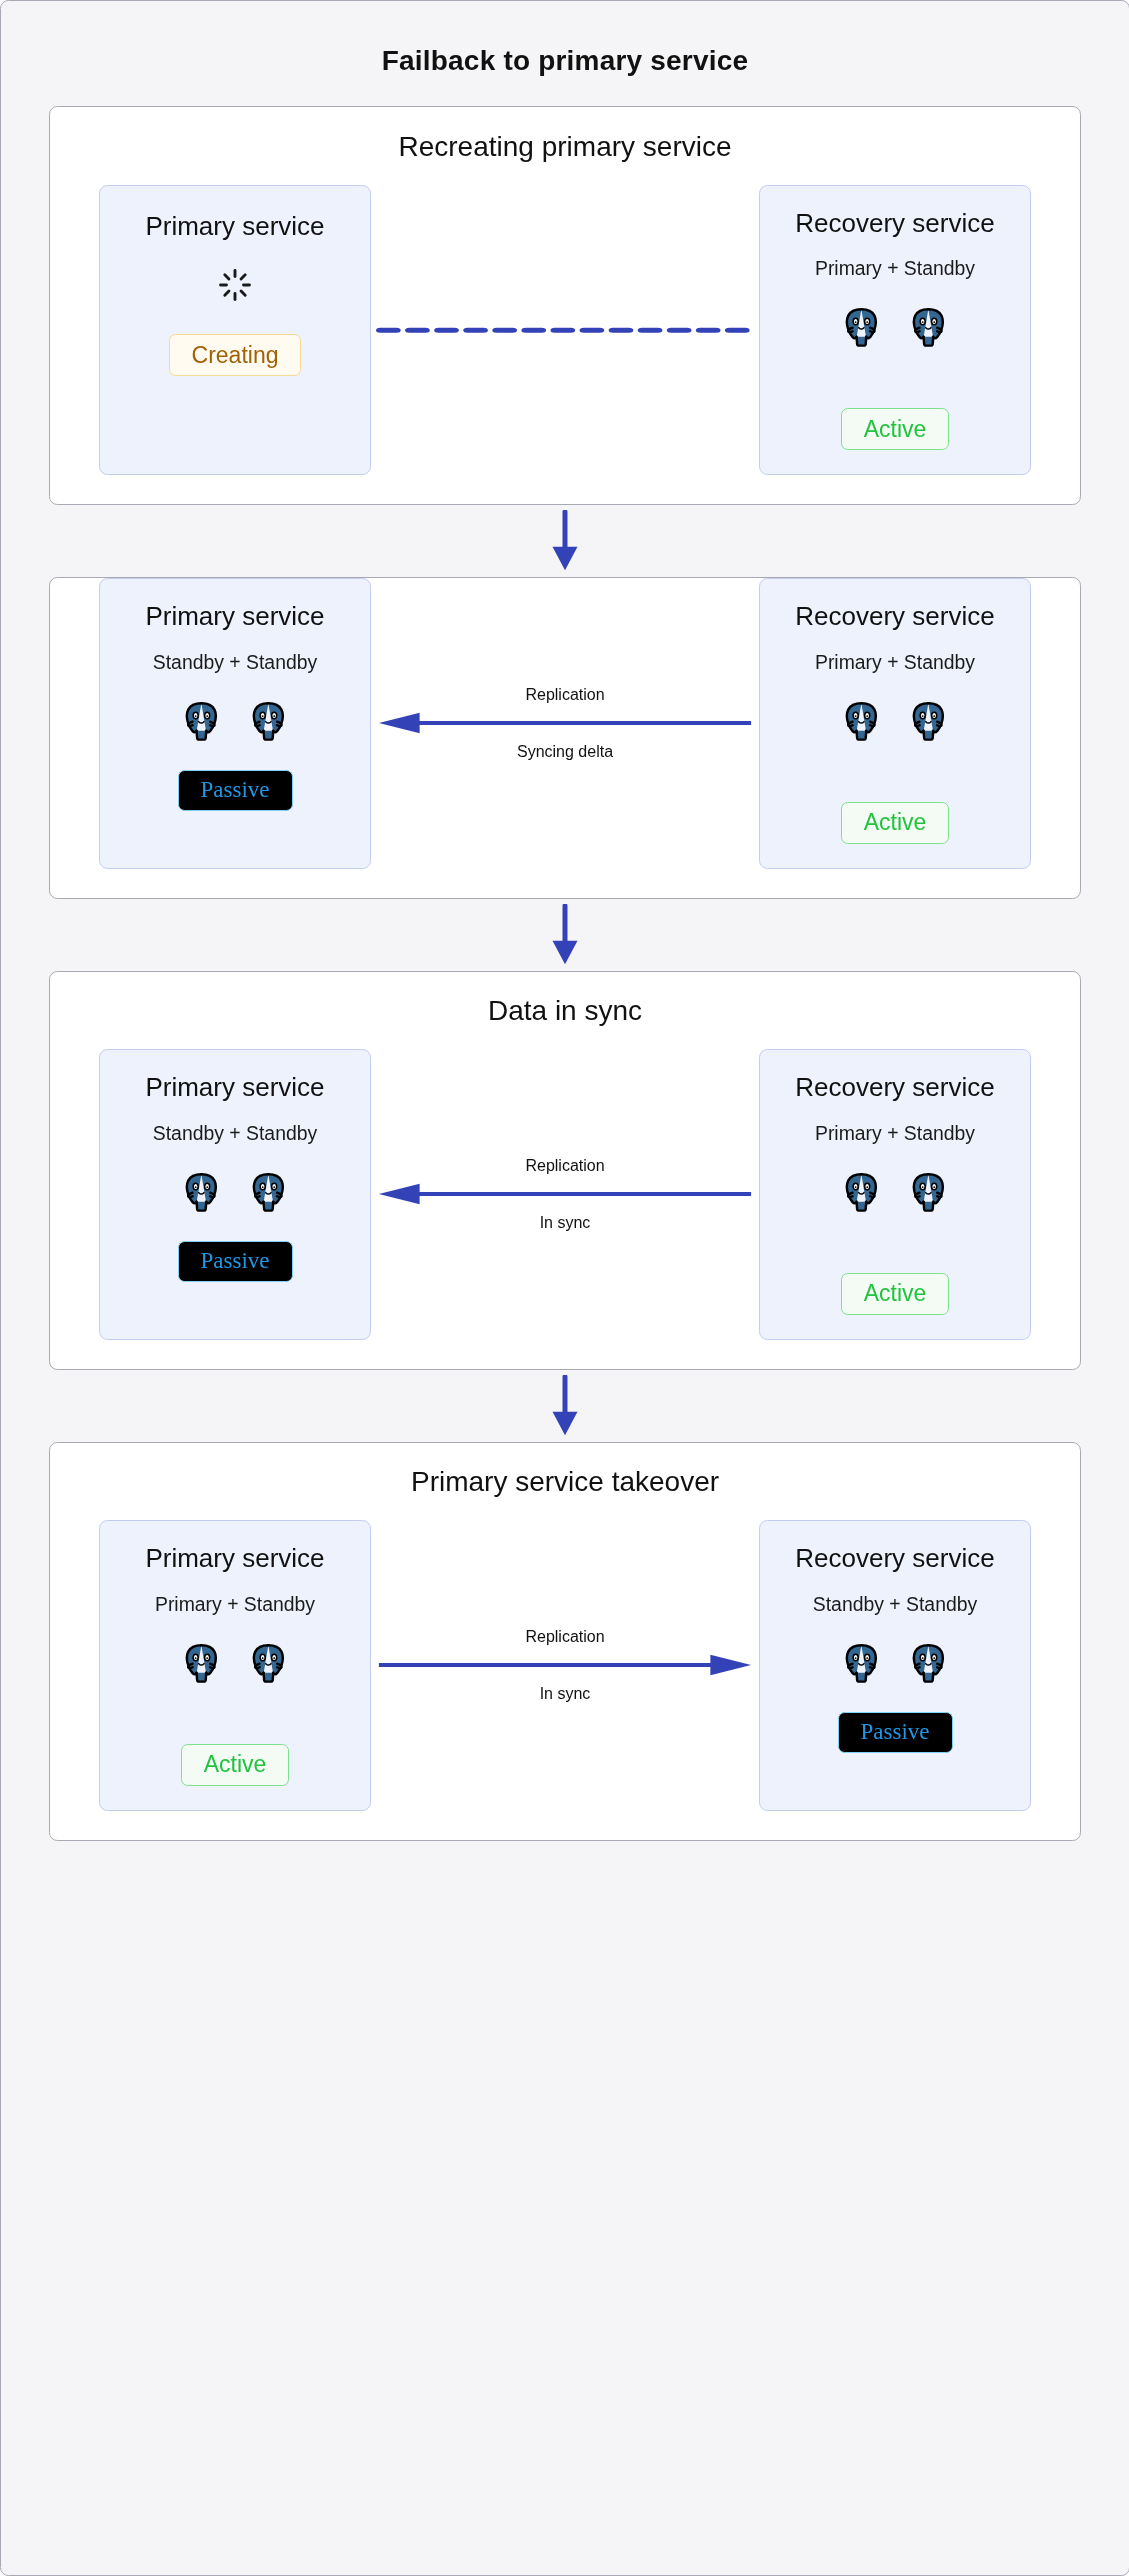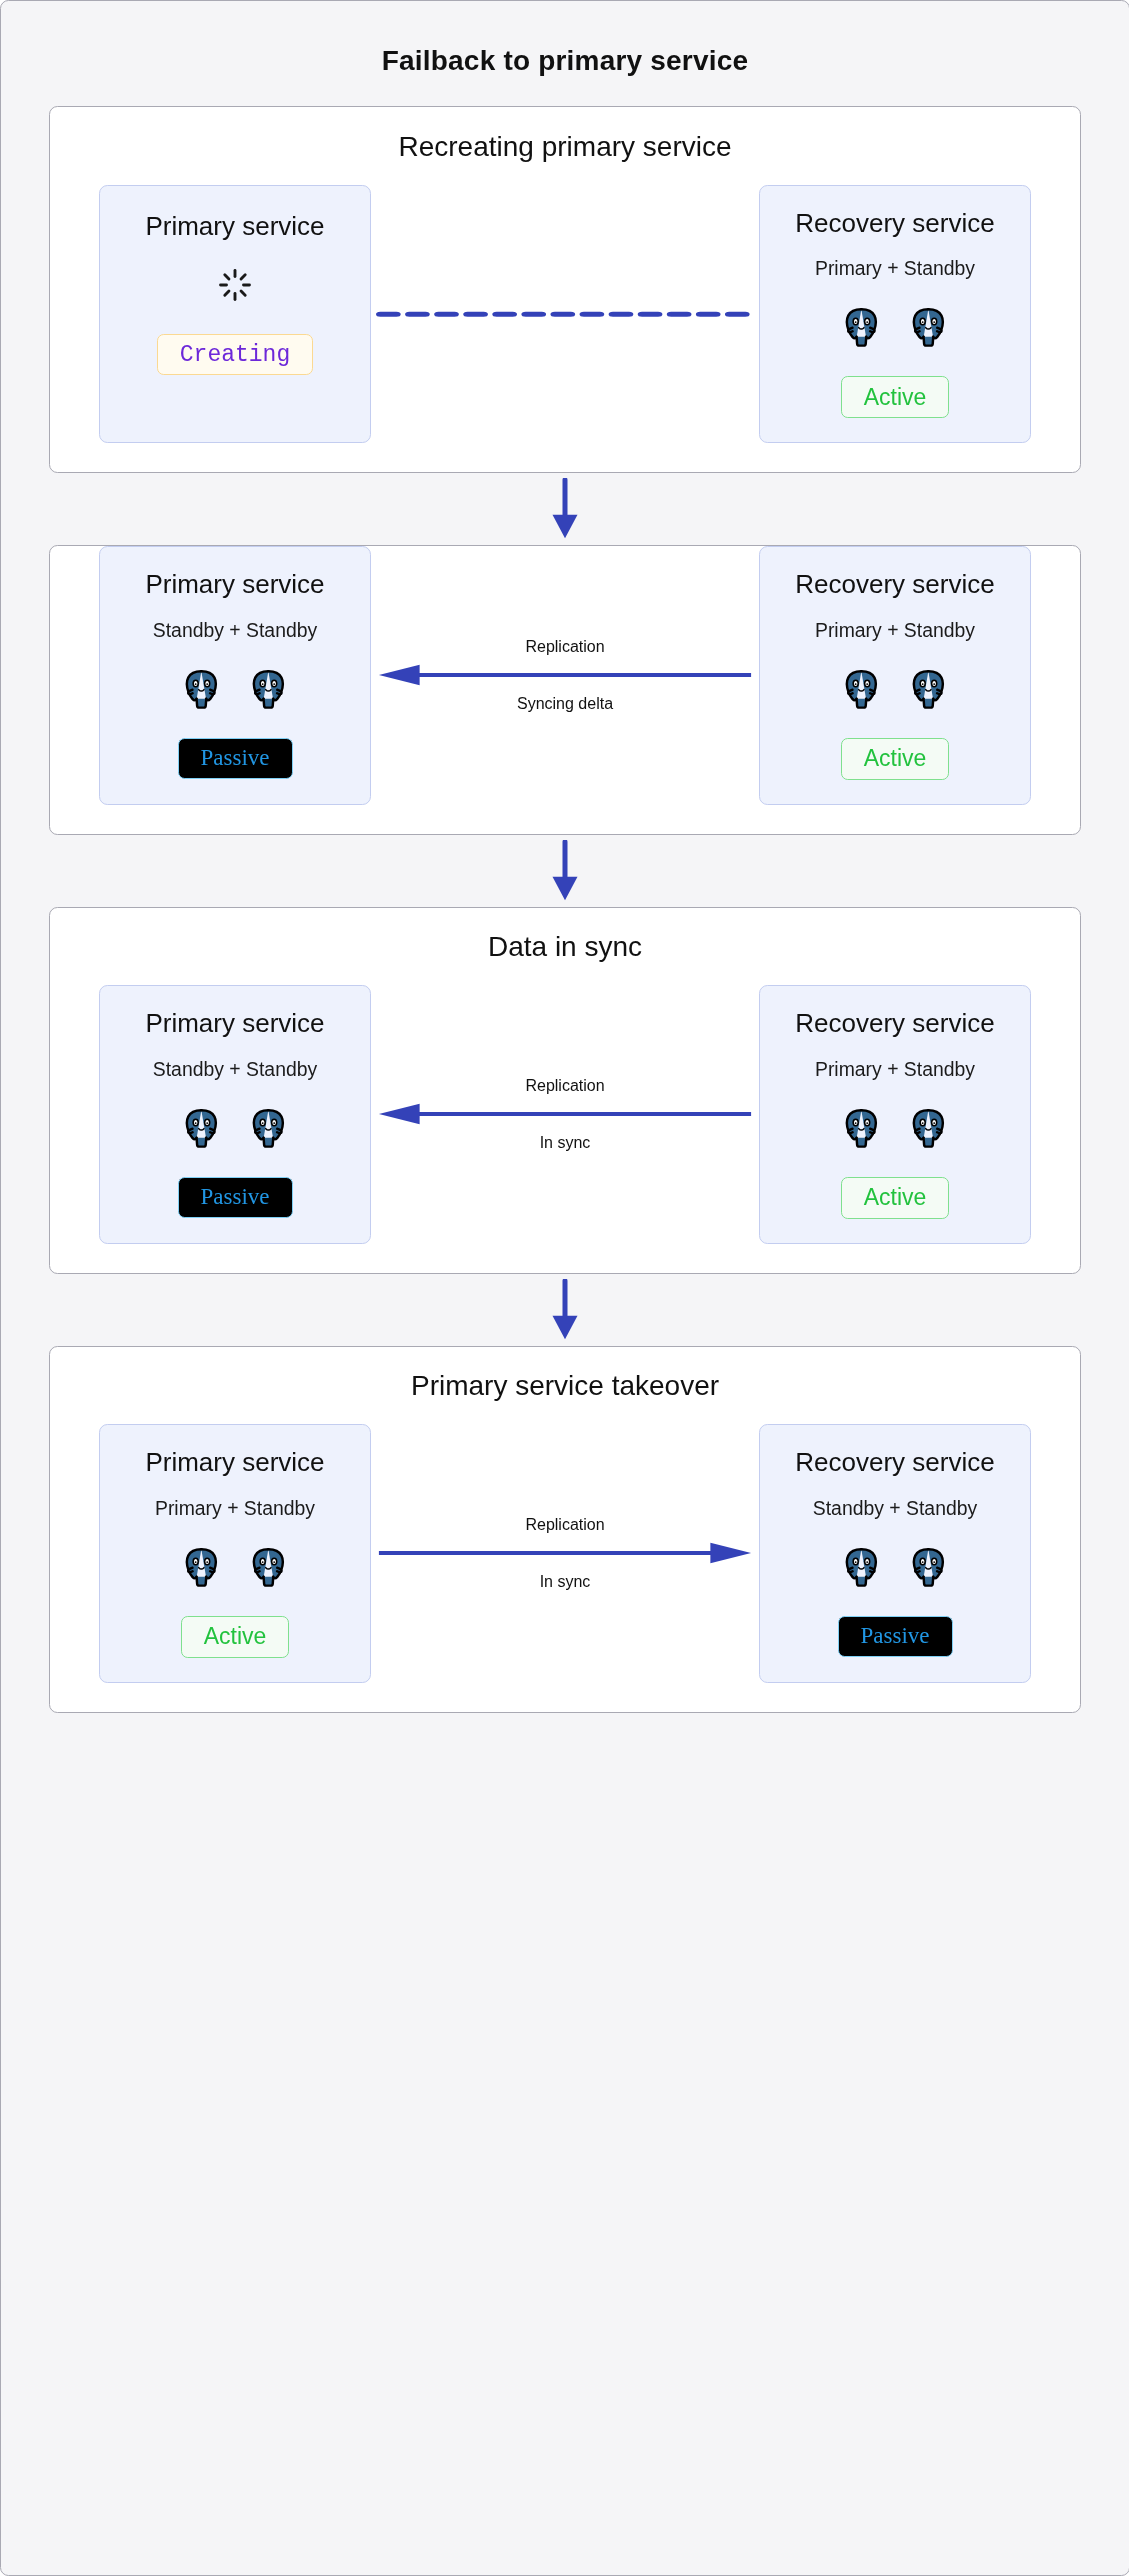--- a/index.html
+++ b/index.html
@@ -100,23 +100,23 @@
   
   .badge {
     font-size: 23px;
     border-radius: 6.7px;
     border: 1.7px solid;
     padding: 6.7px 22px;
     text-align: center;
     background: #ffffff;
     white-space: nowrap;
   }
-  .badge-active  { color: #22c23e; border-color: #7fe08e; background: #f4fbf5; }
+  .badge-active  { color: #22c23e; border-color: #7fe08e; background: #f4fbf5; margin-top: 32px; }
   .badge-passive { color: #2196e3; border-color: #7fd0f5; background: #000000; font-family: Liberation Serif, serif; }
-  .badge-creating{ color: #6d28d9; border-color: #fbd992; background: #fffbf0; font-family: Liberation Mono, monospace; }
+  .badge-creating{ color: #a16207; border-color: #fbd992; background: #fffbf0; }
 
   
   .spinner-wrap {
     height: 49px;
     display: flex;
     align-items: center;
     justify-content: center;
     margin-bottom: 25px;
   }
   .spinner { width: 34px; height: 34px; display: block; }

